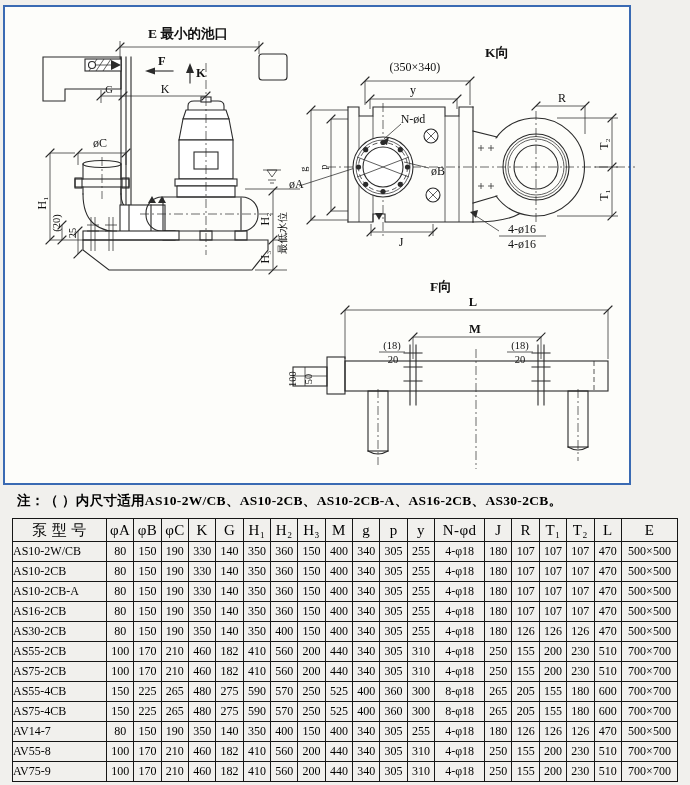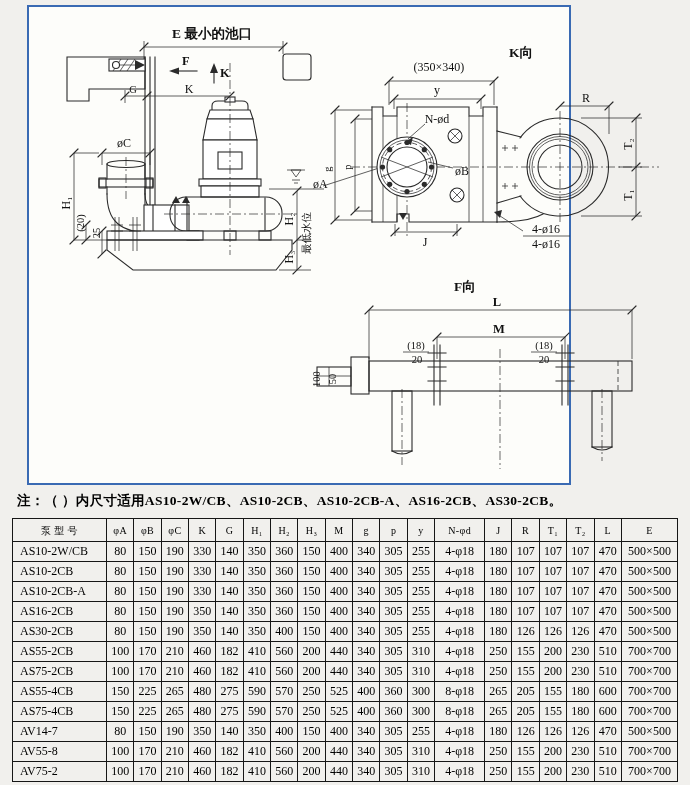--- a/index.html
+++ b/index.html
@@ -1,38 +1,38 @@
 <!DOCTYPE html>
 <html style="--frame: #3a6ab3; --ink: #2b2b2b; --page: #f1f0ed; --paper: #fdfdfa;"><head>
 <meta charset="utf-8">
 <style>
   :root{ --ink:#2b2b2b; --frame:#3a6ab3; --paper:#fdfdfa; --page:#f1f0ed; }
   html,body{margin:0;padding:0}
   body{width:690px;height:785px;position:relative;background:var(--page);
        font-family:"Liberation Serif","DejaVu Serif",serif;color:#000;overflow:hidden}
-  .frame{position:absolute;left:27px;top:5px;width:544px;height:480px;box-sizing:border-box;
+  .frame{position:absolute;left:3px;top:5px;width:628px;height:480px;box-sizing:border-box;
          background:var(--paper);border:2px solid var(--frame)}
   svg{display:block}
   svg .ln{fill:none;stroke:var(--ink);stroke-width:1.1;stroke-linecap:square}
   svg .tn{fill:none;stroke:var(--ink);stroke-width:.75}
   svg .dd{fill:none;stroke:var(--ink);stroke-width:.7;stroke-dasharray:9 3 2 3}
   svg .dsh{fill:none;stroke:var(--ink);stroke-width:.8;stroke-dasharray:5 3}
   svg .fl{fill:var(--ink);stroke:none}
   svg .wh{fill:#fff}
   svg text{fill:#111;stroke:none;font-family:"Liberation Serif","DejaVu Serif",serif;font-size:12px}
   svg text.big{font-size:13.5px;font-weight:bold}
   svg text.md{font-size:12.5px;font-weight:bold}
   svg text.sm{font-size:10.5px}
   .note{position:absolute;left:17px;top:492px;font-size:13.5px;font-weight:bold;letter-spacing:.3px;white-space:nowrap}
   table{position:absolute;left:12px;top:518px;width:666px;border-collapse:collapse;table-layout:fixed;
         font-size:12px}
   th,td{border:1px solid #161616;text-align:center;padding:0;height:19px;line-height:19px;
         font-weight:normal;overflow:hidden;white-space:nowrap}
-  thead th{height:22px;font-size:10px;letter-spacing:.4px}
-  td:first-child{text-align:left;padding-left:7px}
+  thead th{height:22px;font-size:15px;letter-spacing:.4px}
+  td:first-child{text-align:left;}
   col.c-model{width:94px} col.c-nphid{width:50px} col.c-e{width:56px}
 </style>
 </head>
 <body>
 
 <div class="frame">
 <svg width="656" height="476" viewBox="0 0 656 476">
   <defs>
     <pattern id="spk" width="15" height="13" patternUnits="userSpaceOnUse">
       <rect width="15" height="13" fill="#f7f6f2"></rect>
@@ -531,21 +531,21 @@
         <td>310</td>
         <td>4-φ18</td>
         <td>250</td>
         <td>155</td>
         <td>200</td>
         <td>230</td>
         <td>510</td>
         <td>700×700</td>
       </tr>
       <tr>
-        <td>AV75-2</td>
+        <td>AV75-9</td>
         <td>100</td>
         <td>170</td>
         <td>210</td>
         <td>460</td>
         <td>182</td>
         <td>410</td>
         <td>560</td>
         <td>200</td>
         <td>440</td>
         <td>340</td>

